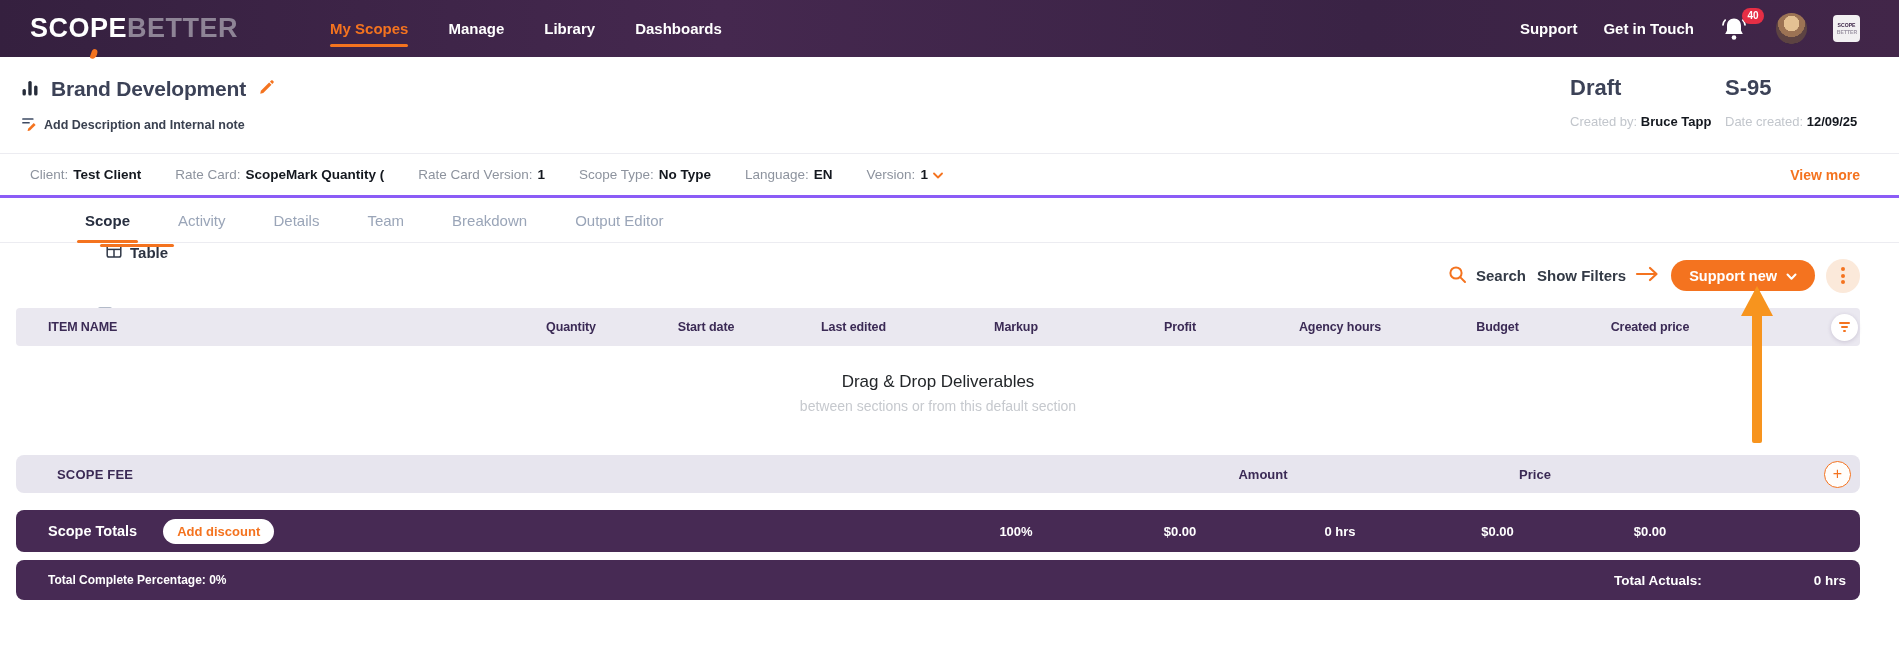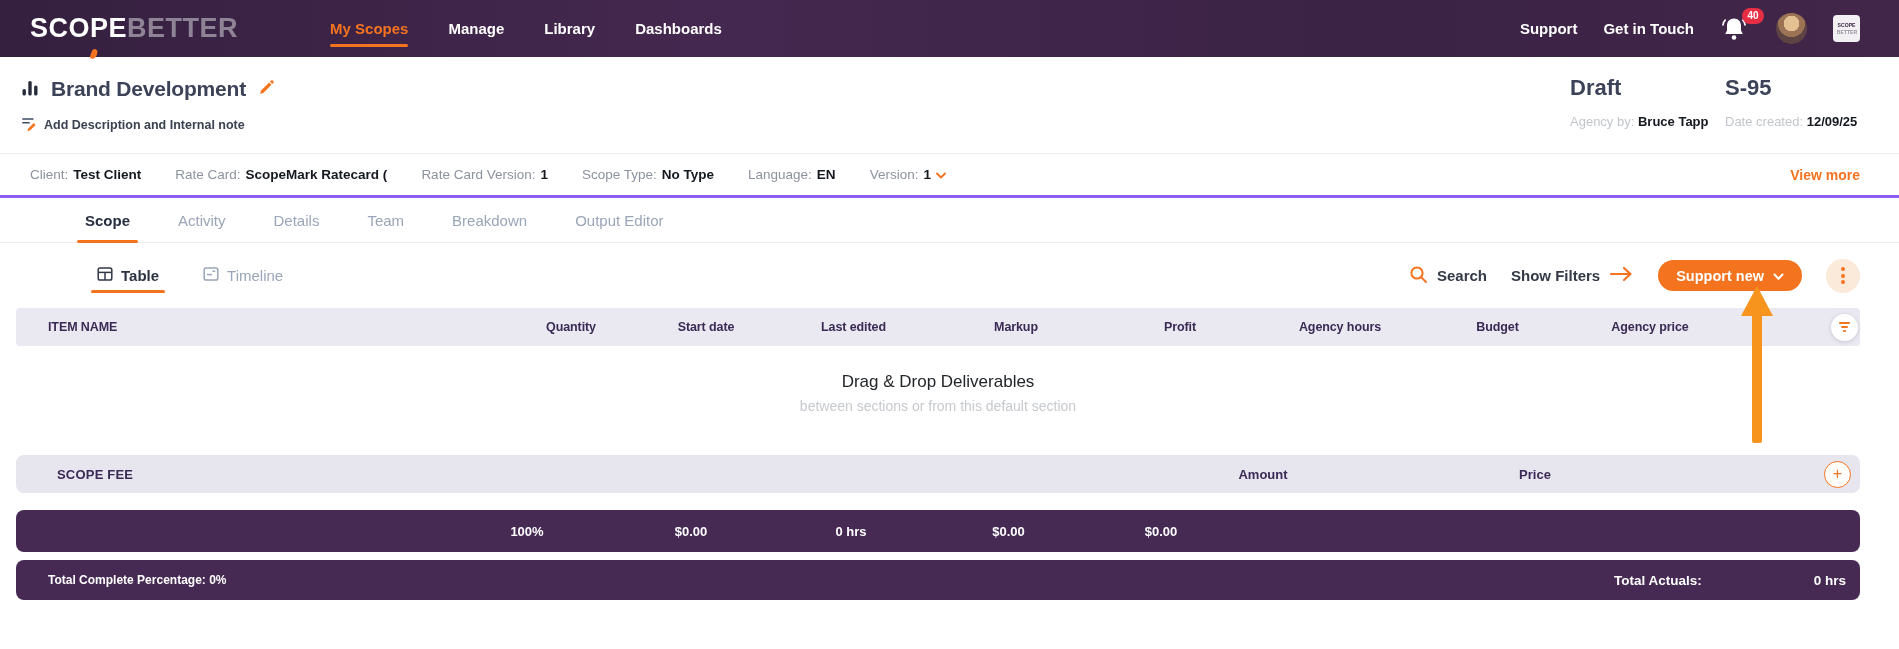--- a/index.html
+++ b/index.html
@@ -57,26 +57,26 @@
 
   
   .tabs { position:absolute; top:198px; left:0; width:100%; height:45px; border-bottom:1px solid #ececf1;
     display:flex; align-items:center; gap:48px; padding-left:85px; }
   .tab { position:relative; height:100%; display:flex; align-items:center; font-size:15px; color:#9aa5b8; cursor:pointer; white-space:nowrap; }
   .tab.active { color:#272e3f; font-weight:700; }
   .tab.active::after { content:""; position:absolute; left:-8px; right:-8px; bottom:-1px; height:3px; background:#f4731f; border-radius:2px; }
 
   
   .toolbar { position:absolute; top:243px; left:0; width:100%; height:65px; display:flex; align-items:center; }
-  .subtabs { display:flex; align-items:center; gap:44px; margin-left:97px; height:100%; }
+  .subtabs { display:flex; align-items:center; gap:44px; margin-left:97px; height:100%;flex-direction:column; }
   .subtab { position:relative; height:100%; display:flex; align-items:center; gap:8px; font-size:15px; cursor:pointer; }
   .subtab .st-label { color:#9aa5b8; }
   .subtab.active .st-label { color:#2b3240; font-weight:700; }
   .subtab.active::after { content:""; position:absolute; left:-6px; right:-6px; bottom:15px; height:3px; background:#f4731f; border-radius:2px; }
-  .tool-actions { margin-left:auto; margin-right:39px; display:flex; align-items:center; gap:24px; }
+  .tool-actions { margin-left:auto; margin-right:39px; display:flex; align-items:center; gap:11px; }
   .search-btn { display:flex; align-items:center; gap:9px; cursor:pointer; }
   .search-btn span { font-size:15px; font-weight:700; color:#333a46; }
   .filters-btn { display:flex; align-items:center; gap:9px; cursor:pointer; }
   .filters-btn span { font-size:15px; font-weight:700; color:#333a46; }
   .create-btn { height:31px; background:#f4731f; border:none; border-radius:16px; padding:0 18px;
     display:flex; align-items:center; gap:9px; color:#fff; font-size:14.5px; font-weight:700; cursor:pointer; font-family:inherit; }
   .kebab { width:34px; height:34px; border-radius:50%; background:#fbe9da; display:flex; flex-direction:column;
     align-items:center; justify-content:center; gap:2.5px; cursor:pointer; }
   .kebab i { width:4px; height:4px; border-radius:50%; background:#f4731f; }
 
@@ -191,42 +191,42 @@
           <line x1="1" y1="3.2" x2="11.5" y2="3.2" stroke="#3d4a63" stroke-width="1.8" stroke-linecap="round"></line>
           <line x1="1" y1="7.2" x2="7.5" y2="7.2" stroke="#3d4a63" stroke-width="1.8" stroke-linecap="round"></line>
           <path d="M6.5 13.5l6-6 2 2-6 6-2.6.6z" fill="#f4731f"></path>
         </svg>
       </span>
       <span>Add Description and Internal note</span>
     </div>
     <div class="meta-col c1">
       <div class="big-val">Draft</div>
       <div class="sub-val">
-        <span class="lab">Agency by:</span>
+        <span class="lab">Created by:</span>
         <span class="val">Bruce Tapp</span>
       </div>
     </div>
     <div class="meta-col c2">
       <div class="big-val">S-95</div>
       <div class="sub-val">
         <span class="lab">Date created:</span>
         <span class="val">12/09/25</span>
       </div>
     </div>
   </section>
 
   <section class="meta-row">
     <div class="meta-fields">
       <span class="mfield">
         <span class="lab">Client:</span>
           <span class="val">Test Client</span>
       </span>
       <span class="mfield">
         <span class="lab">Rate Card:</span>
-          <span class="val">ScopeMark Ratecard (</span>
+          <span class="val">ScopeMark Quantity (</span>
       </span>
       <span class="mfield">
         <span class="lab">Rate Card Version:</span>
           <span class="val">1</span>
       </span>
       <span class="mfield">
         <span class="lab">Scope Type:</span>
           <span class="val">No Type</span>
       </span>
       <span class="mfield">
@@ -315,21 +315,21 @@
 
   <div class="grid-row thead">
     <div class="cell c-item">ITEM NAME</div>
     <div class="cell c-q">Quantity</div>
     <div class="cell c-sd">Start date</div>
     <div class="cell c-le">Last edited</div>
     <div class="cell c-mk">Markup</div>
     <div class="cell c-pf">Profit</div>
     <div class="cell c-ah">Agency hours</div>
     <div class="cell c-bg">Budget</div>
-    <div class="cell c-ap">Agency price</div>
+    <div class="cell c-ap">Created price</div>
     <div class="cell c-f">
       <div class="filter-circ">
           <i></i>
           <i></i>
           <i></i>
         </div>
     </div>
   </div>
 
   <div class="empty">
@@ -338,20 +338,24 @@
   </div>
 
   <div class="fee-row">
     <span class="fee-label">SCOPE FEE</span>
     <span class="fee-col fee-amount">Amount</span>
     <span class="fee-col fee-price">Price</span>
     <button class="plus-btn">+</button>
   </div>
 
   <div class="grid-row totals">
+    <div class="cell c-item totals-left">
+      <span class="totals-label">Scope Totals</span>
+      <button class="discount-pill">Add discount</button>
+    </div>
     <div class="cell c-q"></div>
     <div class="cell c-sd"></div>
     <div class="cell c-le"></div>
     <div class="cell c-mk">100%</div>
     <div class="cell c-pf">$0.00</div>
     <div class="cell c-ah">0 hrs</div>
     <div class="cell c-bg">$0.00</div>
     <div class="cell c-ap">$0.00</div>
     <div class="cell c-f"></div>
   </div>

